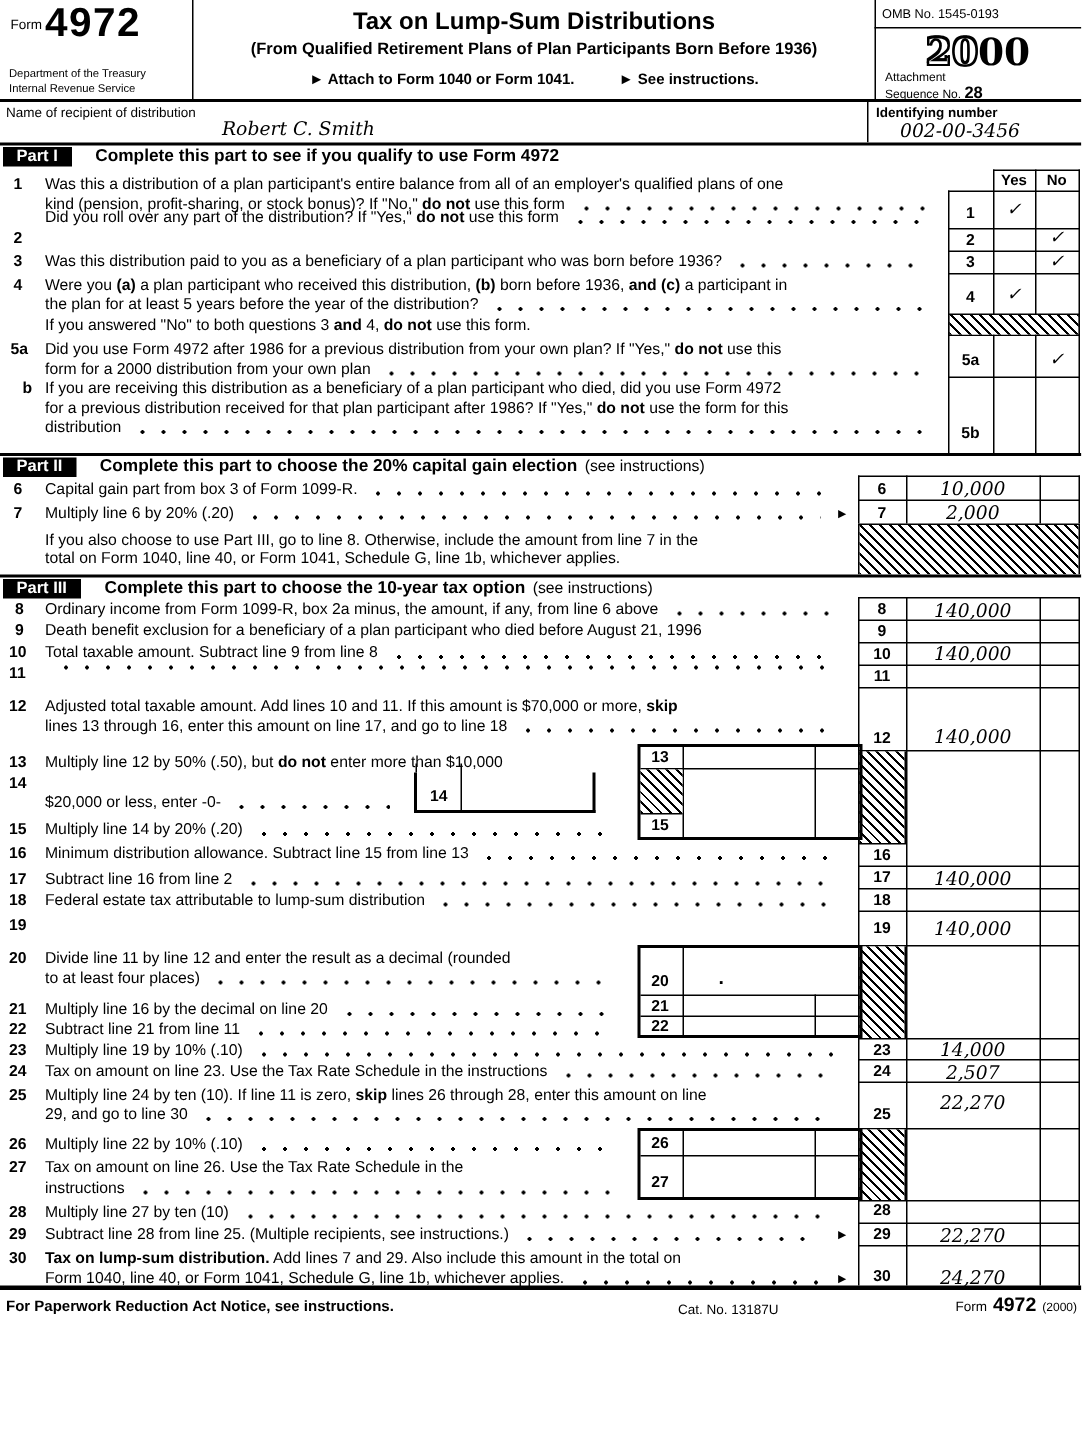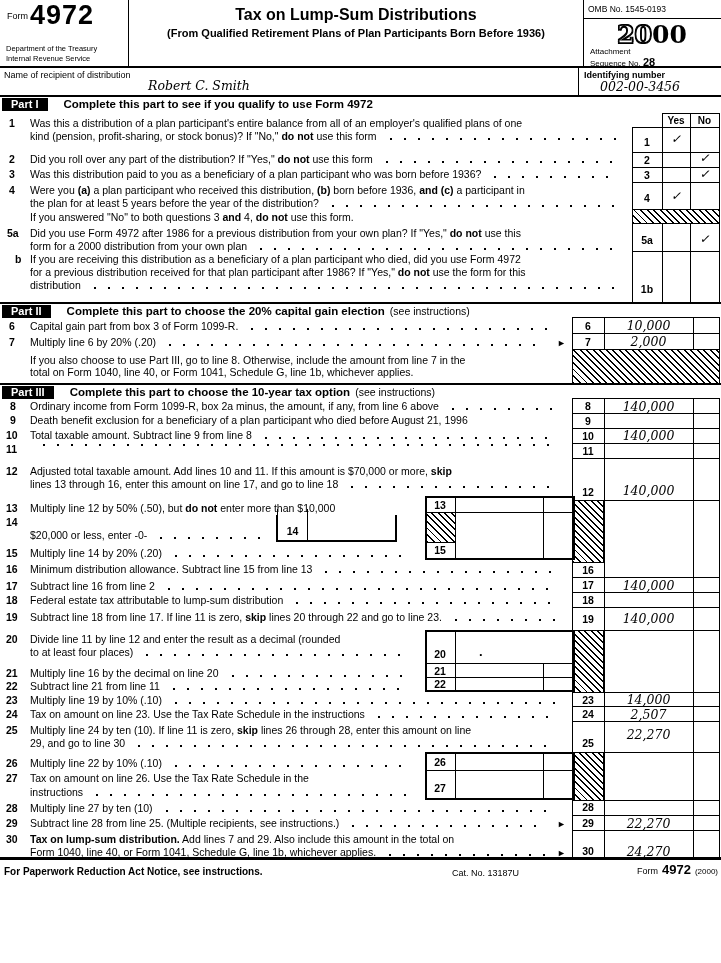--- a/index.html
+++ b/index.html
@@ -41,20 +41,25 @@
   <div class="hl" style="left:583px;top:18px;width:138px"></div>
   <div class="hl thick" style="left:0;top:66px;width:721px"></div>
 
   <div class="abs small" style="left:7px;top:11px">Form</div>
   <div class="abs" style="left:30px;top:0px;font-size:27px;font-weight:bold;letter-spacing:1px">4972</div>
   <div class="abs" style="left:6px;top:44px;font-size:7.5px">Department of the Treasury</div>
   <div class="abs" style="left:6px;top:54px;font-size:7.5px">Internal Revenue Service</div>
 
   <div class="abs" style="left:129px;top:6px;width:454px;text-align:center;font-size:16px;font-weight:bold">Tax on Lump-Sum Distributions</div>
   <div class="abs" style="left:129px;top:27px;width:454px;text-align:center;font-size:11px;font-weight:bold">(From Qualified Retirement Plans of Plan Participants Born Before 1936)</div>
+  <div class="abs" style="left:129px;top:48px;width:454px;text-align:center;font-size:10px;font-weight:bold">
+    <span>► Attach to Form 1040 or Form 1041.</span>
+    <span style="display:inline-block;width:24px"></span>
+    <span>► See instructions.</span>
+  </div>
 
   <div class="abs" style="left:588px;top:4px;font-size:8.5px">OMB No. 1545-0193</div>
   <div class="abs" style="left:583px;top:20px;width:138px;text-align:center;font-size:25px;font-weight:bold;font-family:'DejaVu Serif',serif"><span class="yo">20</span><span>00</span></div>
   <div class="abs tiny" style="left:590px;top:47px">Attachment</div>
   <div class="abs tiny" style="left:590px;top:56px"><span>Sequence No.</span> <span style="font-size:11px;font-weight:bold">28</span></div>
 
   <div class="vl" style="left:578px;top:67px;height:28px"></div>
   <div class="abs small" style="left:4px;top:70px">Name of recipient of distribution</div>
   <div class="abs hand" style="left:148px;top:78px">Robert C. Smith</div>
   <div class="abs small" style="left:584px;top:70px;font-weight:bold">Identifying number</div>
@@ -68,21 +73,21 @@
   <div class="mn" style="left:9px;top:117px">1</div>
   <div class="tr" style="left:30px;top:117px;width:598px">
       <span>Was this a distribution of a plan participant's entire balance from all of an employer's qualified plans of one</span>
     </div>
   <div class="tr" style="left:30px;top:130px;width:598px">
       <span>kind (pension, profit-sharing, or stock bonus)? If "No," <b>do not</b> use this form</span>
       <i class="ld"></i>
     </div>
 
   <div class="mn" style="left:9px;top:153px">2</div>
-  <div class="tr" style="left:30px;top:153px;width:598px">
+  <div class="tr" style="left:30px;top:139px;width:598px">
       <span>Did you roll over any part of the distribution? If "Yes," <b>do not</b> use this form</span>
       <i class="ld"></i>
     </div>
 
   <div class="mn" style="left:9px;top:168px">3</div>
   <div class="tr" style="left:30px;top:168px;width:598px">
       <span>Was this distribution paid to you as a beneficiary of a plan participant who was born before 1936?</span>
       <i class="ld"></i>
     </div>
 
@@ -135,21 +140,21 @@
     <div class="hatch" style="left:632px;top:210px;width:88px;height:13px"></div>
   </div>
   <div class="abs" style="left:662px;top:115px;width:28px;text-align:center;font-weight:bold;font-size:10px">Yes</div>
   <div class="abs" style="left:690px;top:115px;width:29px;text-align:center;font-weight:bold;font-size:10px">No</div>
 
   <div class="bn" style="left:632px;top:136px">1</div>
   <div class="bn" style="left:632px;top:154px">2</div>
   <div class="bn" style="left:632px;top:169px">3</div>
   <div class="bn" style="left:632px;top:192px">4</div>
   <div class="bn" style="left:632px;top:234px">5a</div>
-  <div class="bn" style="left:632px;top:283px">1b</div>
+  <div class="bn" style="left:632px;top:283px">5b</div>
 
   <div class="chk" style="left:662px;top:132px;width:28px">✓</div>
   <div class="chk" style="left:690px;top:151px;width:29px">✓</div>
   <div class="chk" style="left:690px;top:167px;width:29px">✓</div>
   <div class="chk" style="left:662px;top:189px;width:28px">✓</div>
   <div class="chk" style="left:690px;top:232px;width:29px">✓</div>
 
   <div class="bar" style="top:302px">
     <span class="tag">Part II</span>
     <span class="bt">Complete this part to choose the 20% capital gain election</span>
@@ -245,24 +250,20 @@
   <div class="tr" style="left:30px;top:580px;width:536px">
       <span>Subtract line 16 from line 2</span>
       <i class="ld"></i>
     </div>
   <div class="mn" style="left:6px;top:594px">18</div>
   <div class="tr" style="left:30px;top:594px;width:536px">
       <span>Federal estate tax attributable to lump-sum distribution</span>
       <i class="ld"></i>
     </div>
   <div class="mn" style="left:6px;top:611px">19</div>
-  <div class="tr" style="left:30px;top:611px;width:536px">
-      <span>Subtract line 18 from line 17. If line 11 is zero, <b>skip</b> lines 20 through 22 and go to line 23.</span>
-      <i class="ld"></i>
-    </div>
   <div class="mn" style="left:6px;top:633px">20</div>
   <div class="tr" style="left:30px;top:633px;width:390px">
       <span>Divide line 11 by line 12 and enter the result as a decimal (rounded</span>
     </div>
   <div class="tr" style="left:30px;top:646px;width:390px">
       <span>to at least four places)</span>
       <i class="ld"></i>
     </div>
   <div class="mn" style="left:6px;top:667px">21</div>
   <div class="tr" style="left:30px;top:667px;width:390px">

